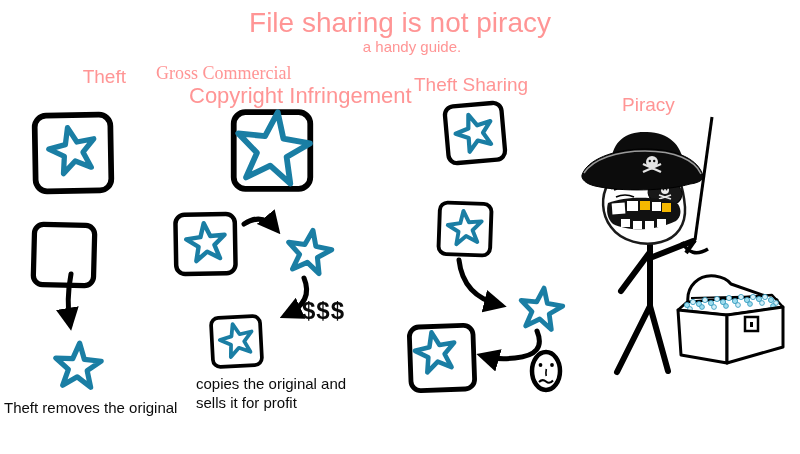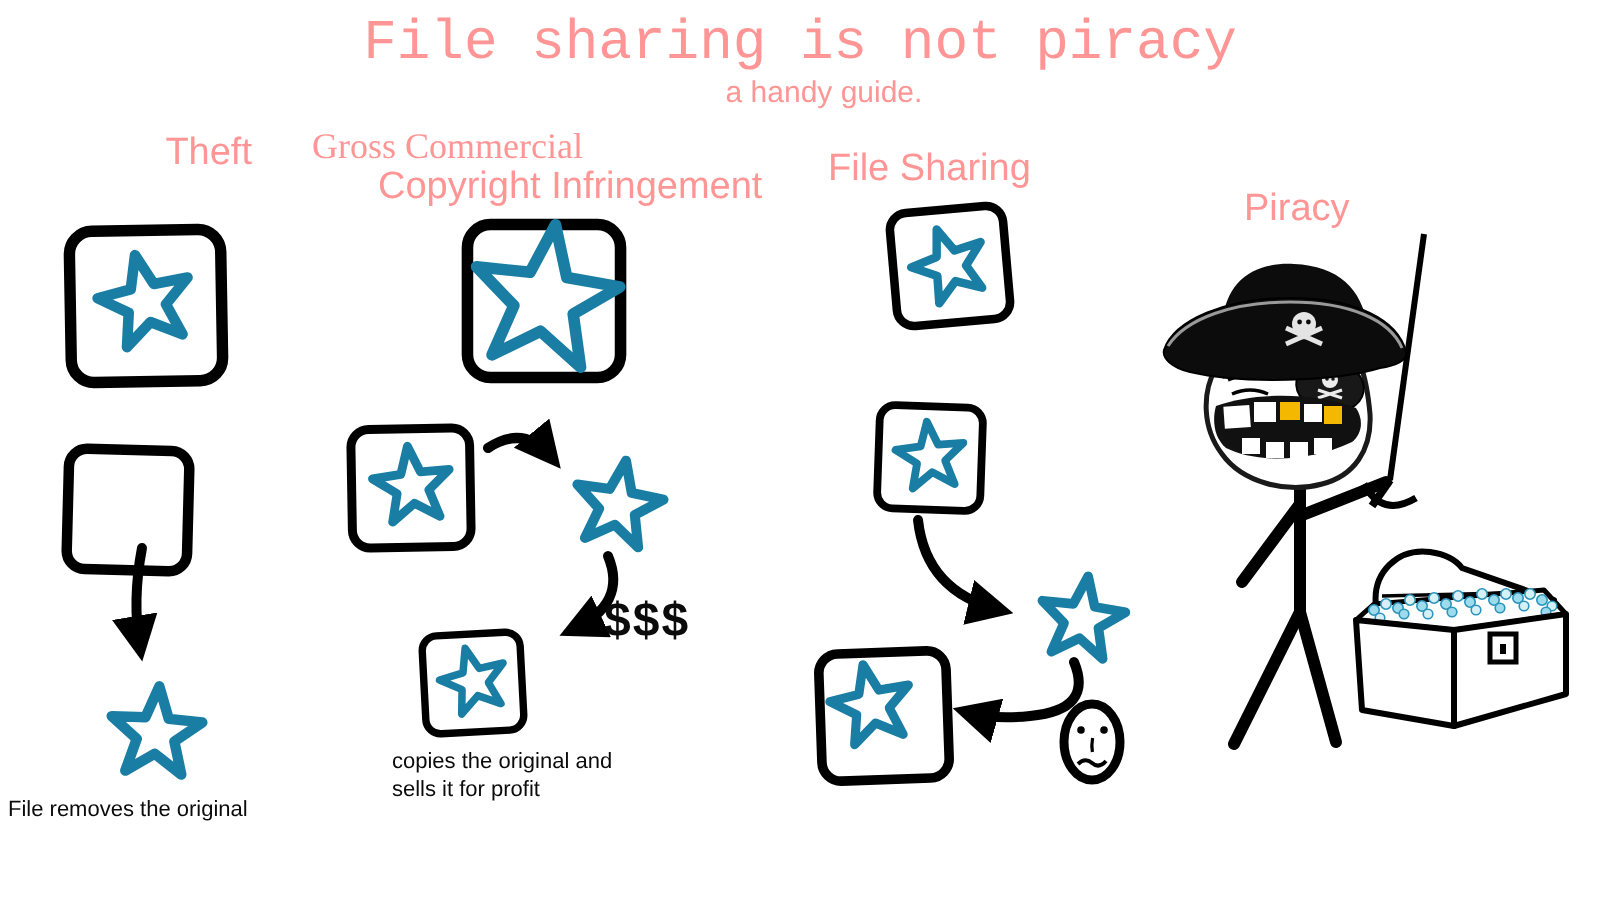--- a/index.html
+++ b/index.html
@@ -3,24 +3,24 @@
 <meta charset="utf-8">
 <style>
   html,body{margin:0;padding:0;background:#fff;}
   .canvas{
     position:relative;width:800px;height:454px;background:#ffffff;overflow:hidden;
     font-family:"Liberation Sans",sans-serif;color:#111;
     --pink:#ff9595;--teal:#1a7ea4;--ink:#000;
   }
   .abs{position:absolute;}
   svg{overflow:visible;display:block;}
-  .title{left:0;top:7px;width:800px;text-align:center;font-size:28px;color:var(--pink);font-family:Liberation Mono, monospace;}
+  .title{left:0;top:7px;width:800px;text-align:center;font-size:28px;color:var(--pink);}
   .subtitle{left:0;top:38px;width:824px;text-align:center;font-size:15px;color:var(--pink);}
   .col-label{color:var(--pink);font-size:19px;white-space:nowrap;}
-  .caption{font-size:11px;line-height:1.25;color:#0b0b0b;white-space:nowrap;}
+  .caption{font-size:15px;line-height:1.25;color:#0b0b0b;white-space:nowrap;}
   .money{font-size:24px;font-weight:600;letter-spacing:1px;color:#0b0b0b;}
   .box{fill:#fff;stroke:#000;stroke-width:6.5;stroke-linejoin:round;}
   .star{fill:none;stroke:var(--teal);stroke-width:10;stroke-linejoin:round;stroke-linecap:round;}
   .arrow{fill:none;stroke:#000;stroke-width:5;stroke-linecap:round;}
   .stick{stroke:#000;stroke-width:6;stroke-linecap:round;fill:none;}
   .ink-line{stroke:#000;fill:none;}
 </style>
 </head>
 <body>
 
@@ -51,24 +51,24 @@
   </svg>
 
   <svg class="abs" style="left:55px;top:270px;" width="40" height="74" viewBox="0 0 40 74">
     <path class="arrow" d="M16,4 Q11,30 15,54" marker-end="url(#ah)"></path>
   </svg>
 
   <svg class="abs" style="left:52px;top:341px;transform:rotate(4deg);" width="52" height="52" viewBox="0 0 100 100">
     <use href="#starp" class="star"></use>
   </svg>
 
-  <div class="abs caption" style="left:4px;top:399px;">File removes the original</div>
+  <div class="abs caption" style="left:4px;top:399px;">Theft removes the original</div>
 
   <div class="abs col-label" style="left:156px;top:63px;font-size:18px;font-family:Liberation Serif, serif;">Gross Commercial</div>
-  <div class="abs col-label" style="left:189px;top:83px;font-size:19px;">Copyright Infringement</div>
+  <div class="abs col-label" style="left:189px;top:83px;font-size:22px;">Copyright Infringement</div>
 
   <svg class="abs" style="left:226px;top:106px;" width="92" height="89" viewBox="0 0 100 100">
     <use href="#boxp" class="box"></use>
     <use href="#starp" class="star" transform="translate(4,3) scale(0.93) rotate(8 50 50)" style="stroke-width:7;"></use>
   </svg>
 
   <svg class="abs" style="left:171px;top:208px;transform:rotate(-1deg);" width="69" height="72" viewBox="0 0 100 100">
     <use href="#boxp" class="box"></use>
     <use href="#starp" class="star" transform="translate(19,17) scale(0.64) rotate(-6 50 50)"></use>
   </svg>
@@ -90,21 +90,21 @@
   <svg class="abs" style="left:207px;top:313px;transform:rotate(-3deg);" width="59" height="57" viewBox="0 0 100 100">
     <use href="#boxp" class="box"></use>
     <use href="#starp" class="star" transform="translate(18,16) scale(0.66) rotate(-12 50 50)"></use>
   </svg>
 
   <div class="abs caption" style="left:196px;top:375px;">
     <div>copies the original and</div>
     <div>sells it for profit</div>
   </div>
 
-  <div class="abs col-label" style="left:414px;top:74px;">File Sharing</div>
+  <div class="abs col-label" style="left:414px;top:74px;">Theft Sharing</div>
 
   <svg class="abs" style="left:442px;top:100px;transform:rotate(-5deg);" width="66" height="66" viewBox="0 0 100 100">
     <use href="#boxp" class="box"></use>
     <use href="#starp" class="star" transform="translate(18,18) scale(0.64) rotate(-15 50 50)"></use>
   </svg>
 
   <svg class="abs" style="left:435px;top:199px;transform:rotate(2deg);" width="60" height="60" viewBox="0 0 100 100">
     <use href="#boxp" class="box"></use>
     <use href="#starp" class="star" transform="translate(18,17) scale(0.65) rotate(-8 50 50)"></use>
   </svg>

